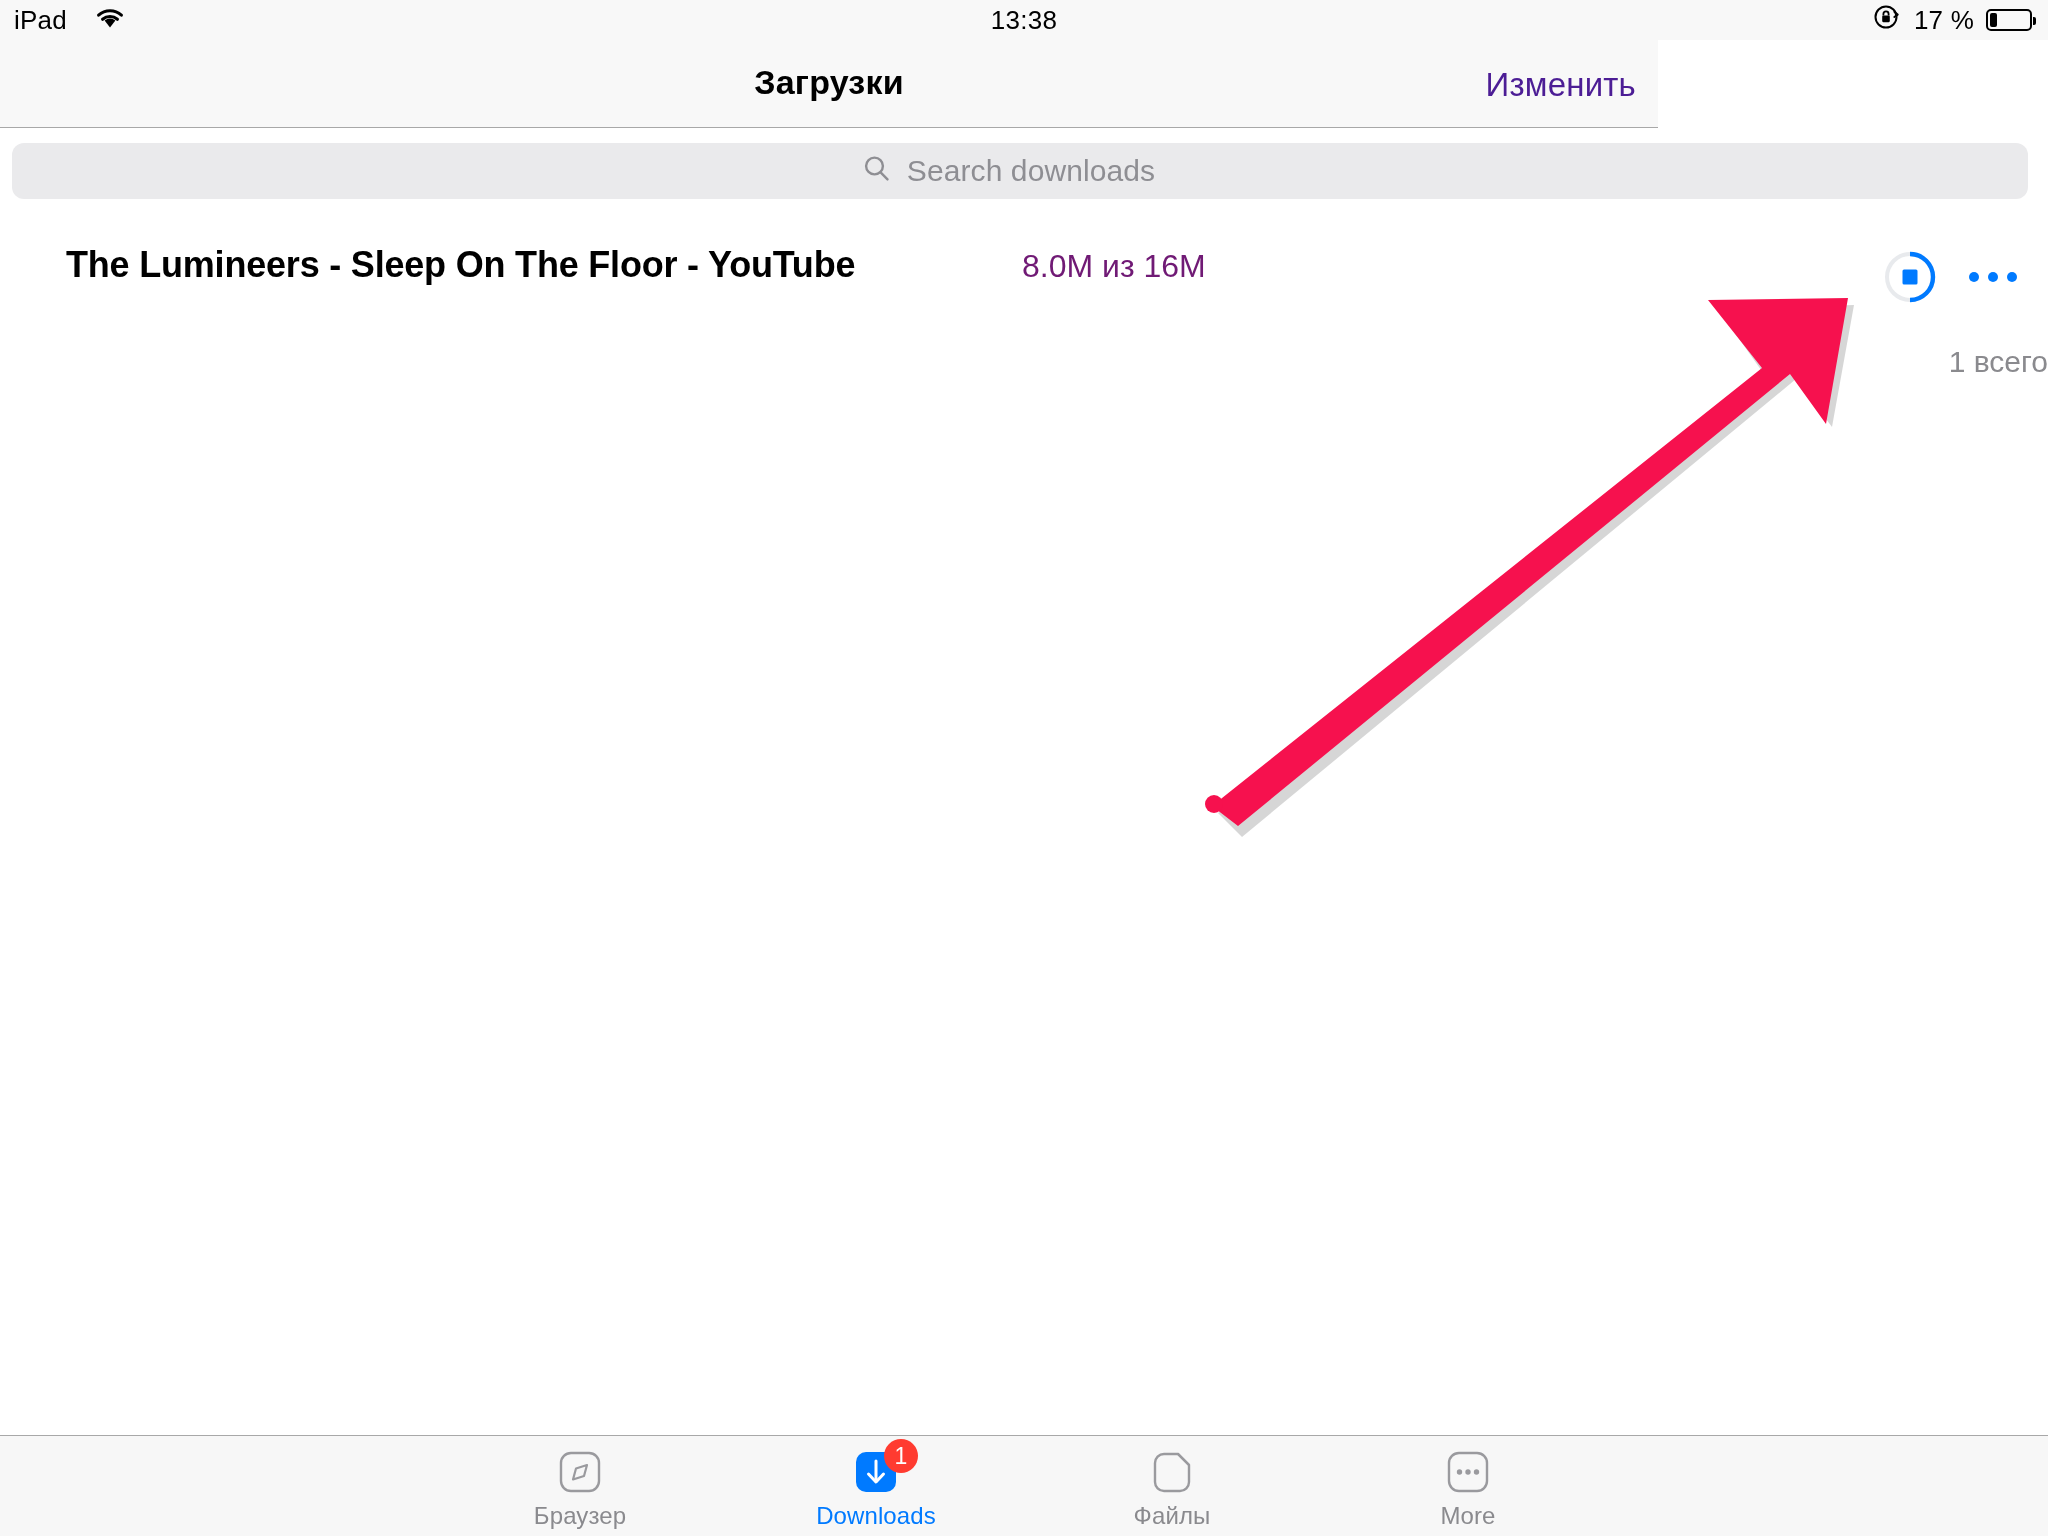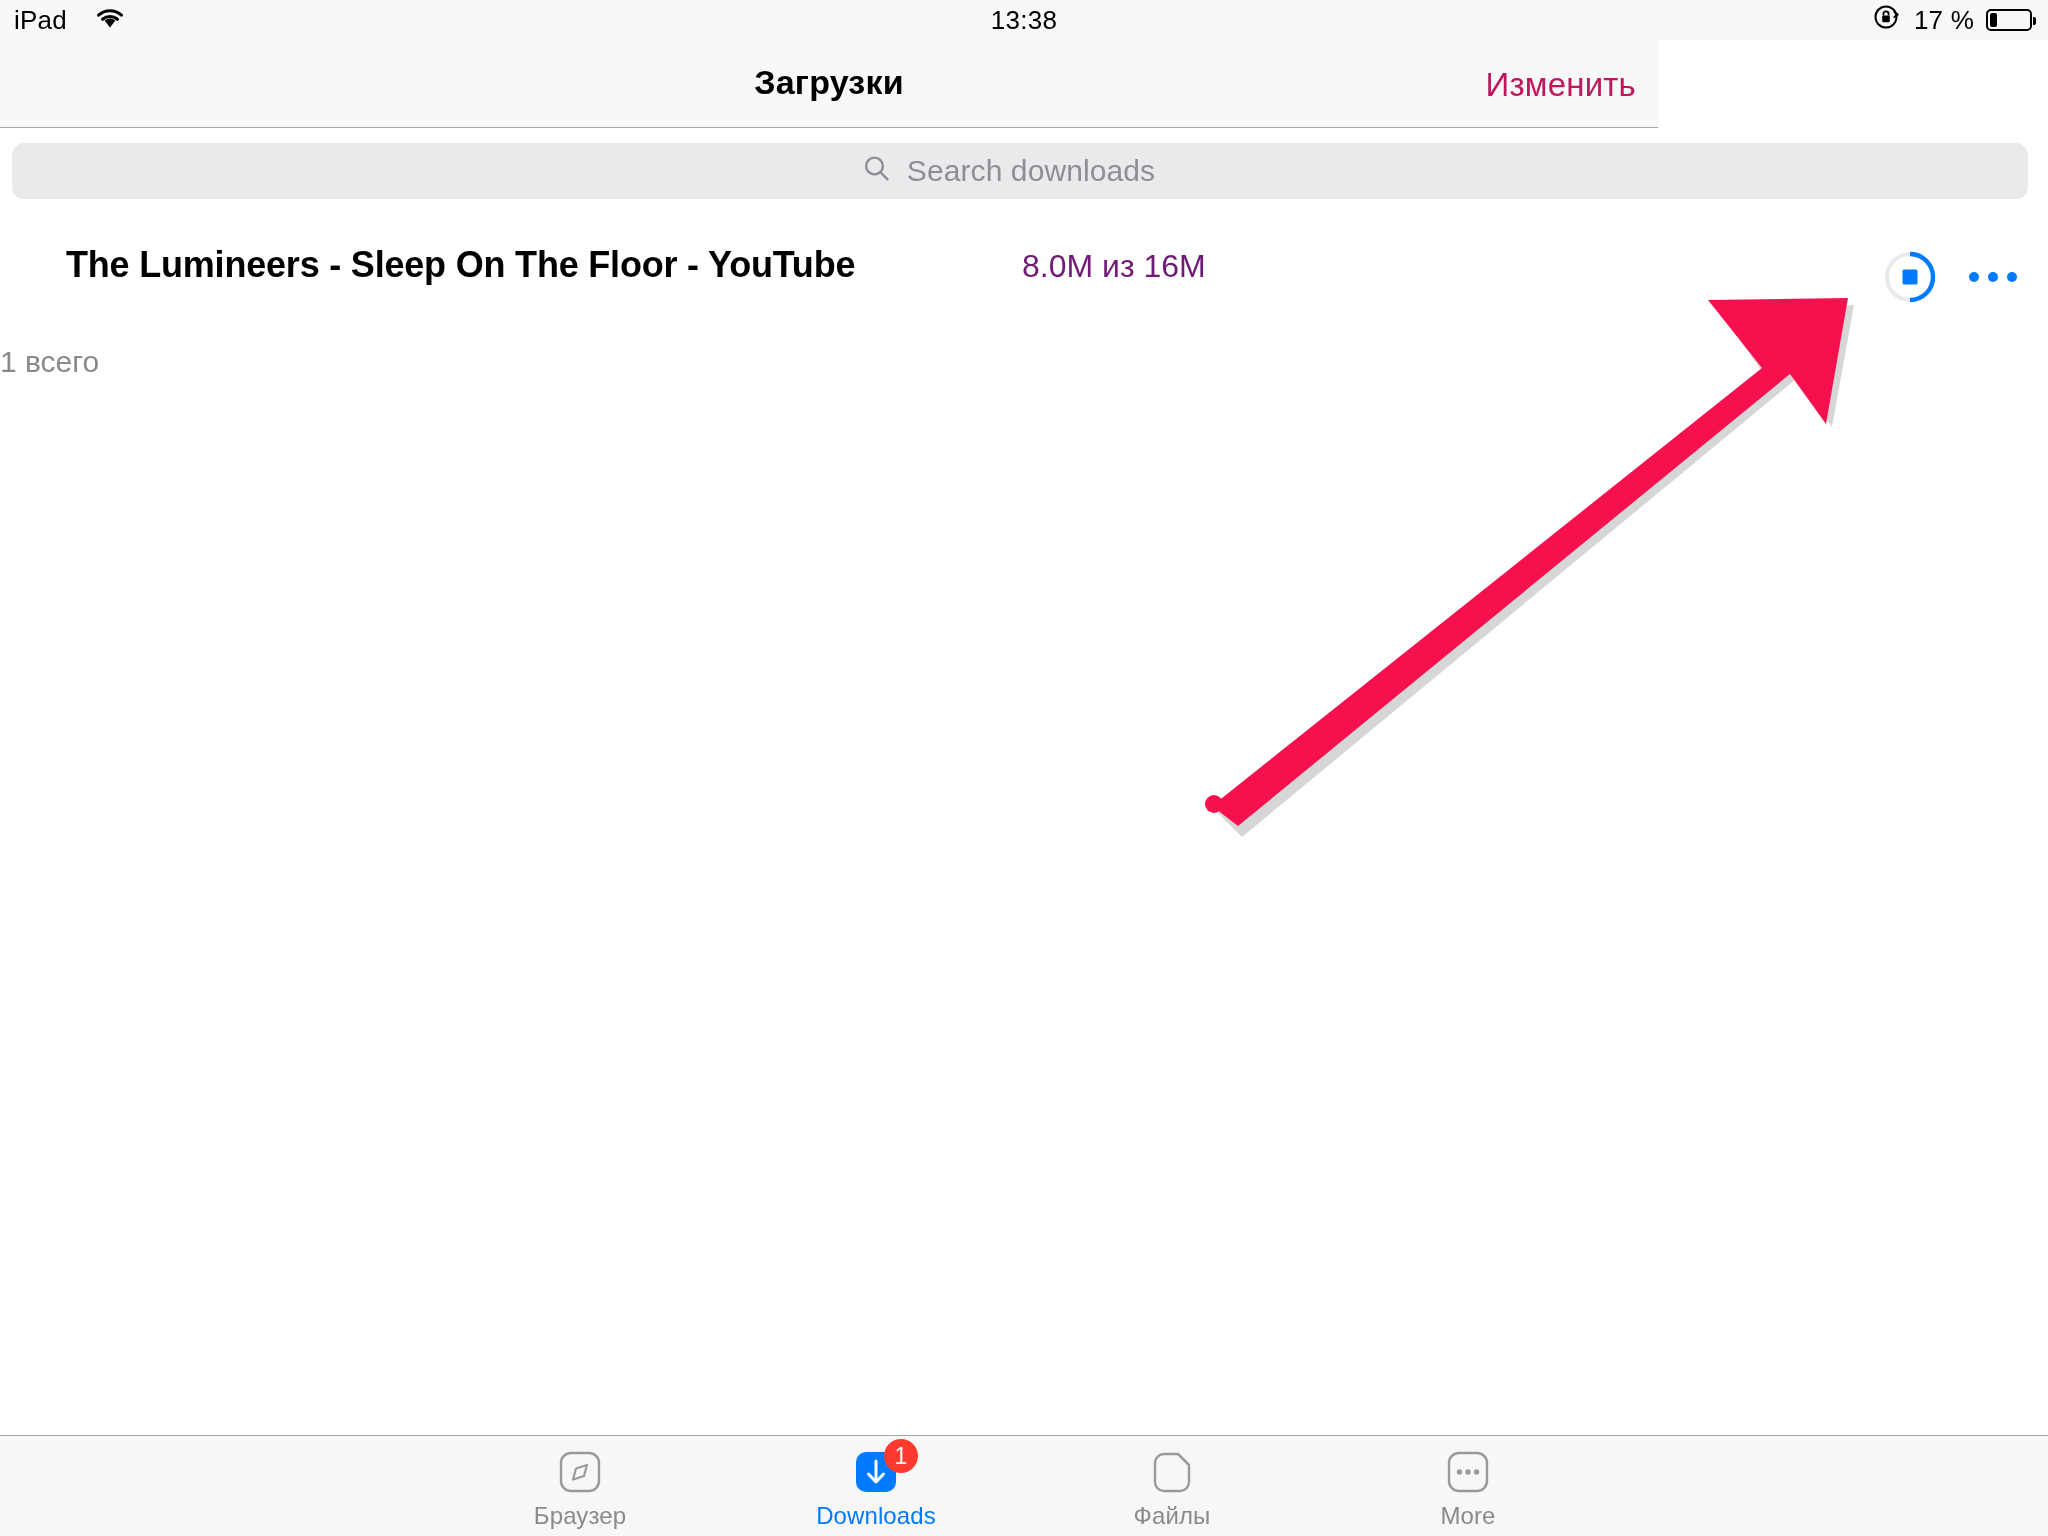--- a/index.html
+++ b/index.html
@@ -101,21 +101,21 @@
     font-size: 34px;
     font-weight: bold;
     color: #000;
     letter-spacing: .2px;
   }
   .nav-edit {
     position: absolute;
     right: 22px;
     top: 26px;
     font-size: 33px;
-    color: #be185d;
+    color: #4c1d95;
     cursor: pointer;
     letter-spacing: .2px;
   }
 
   
   .search-wrap {
     position: absolute;
     top: 143px;
     left: 12px;
     width: 2016px;
@@ -191,21 +191,21 @@
     display: block;
     width: 10px;
     height: 10px;
     border-radius: 50%;
     background: #007aff;
   }
   .dl-total {
     position: absolute;
     top: 345px;
     left: 0; right: 0;
-    text-align: left;
+    text-align: right;
     font-size: 30px;
     color: #8a8a8e;
   }
 
   
   .annotation {
     position: absolute;
     top: 0; left: 0;
     width: 2048px;
     height: 1536px;

